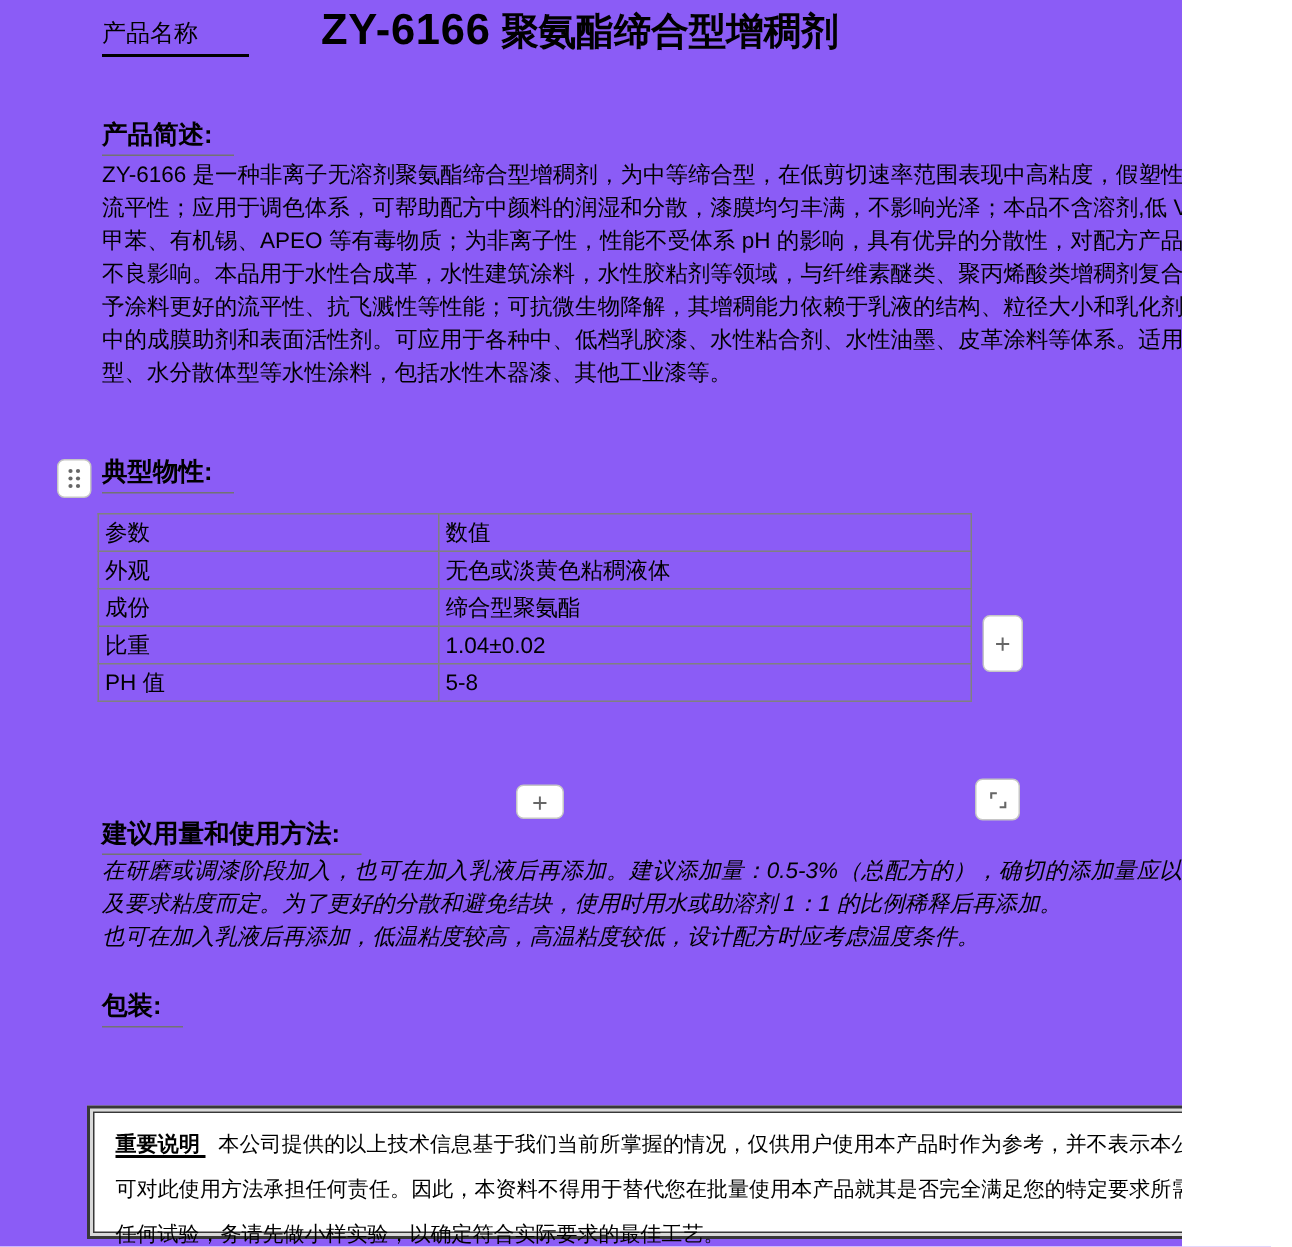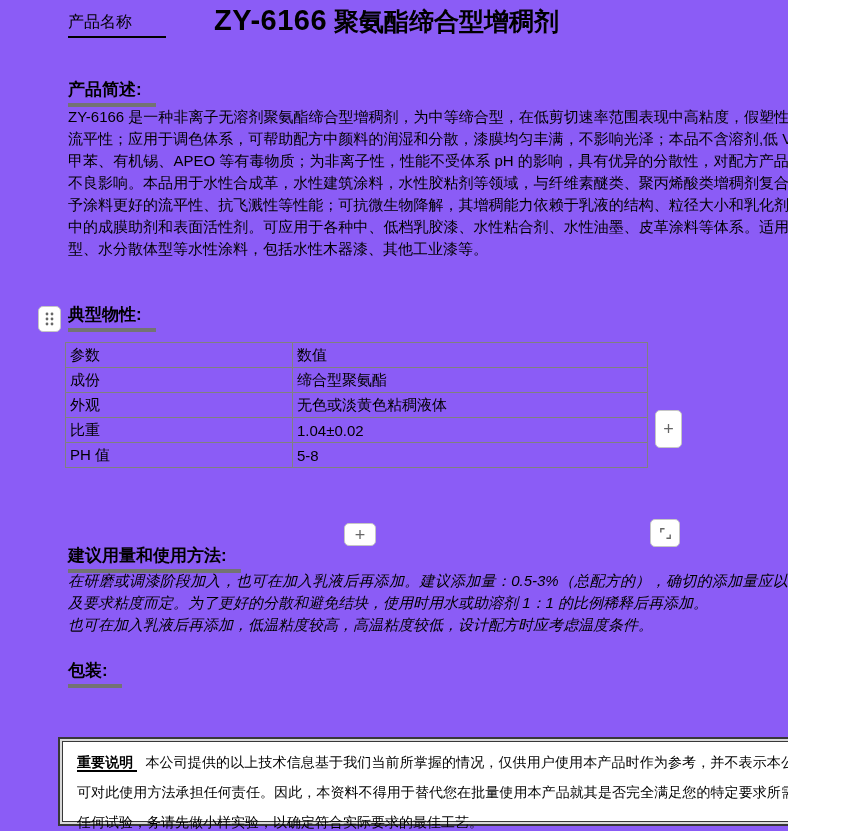--- a/index.html
+++ b/index.html
@@ -7,21 +7,21 @@
   .page { position:relative; width:788px; height:831px; background:#8b5cf6; overflow:hidden; }
 
   
   .doc-label { position:absolute; left:68px; top:12px; font-size:16px; }
   .doc-label .u { display:inline-block; border-bottom:2px solid #000; padding:0 34px 3px 0; }
   .doc-title { position:absolute; left:214px; top:4px; font-size:25px; font-weight:bold; white-space:nowrap; }
   .doc-title .code { font-size:29px; letter-spacing:0.5px; font-family:"Liberation Sans","DejaVu Sans",sans-serif; }
 
   
   .section-heading { position:absolute; font-size:17px; font-weight:bold; }
-  .section-heading .u { display:inline-block; border-bottom:4px solid #737373; padding:0 14px 2px 0; }
+  .section-heading .u { display:inline-block; border-bottom:1px solid #737373; padding:0 14px 2px 0; }
 
   
   .body-text { position:absolute; left:68px; width:781px; font-size:15px; line-height:22px; text-align:justify; }
   .body-text p { margin:0; }
 
   
   .props-table { position:absolute; left:65px; top:342px; border-collapse:collapse; table-layout:fixed; width:583px; }
   .props-table td { border:1px solid #808080; height:24px; padding:0 4px; font-size:15px; overflow:hidden; white-space:nowrap; }
   .props-table td.c1 { width:218px; }
 
@@ -77,26 +77,26 @@
     <span class="u">典型物性:</span>
   </div>
 
   <table class="props-table">
     <tbody>
       <tr>
         <td class="c1">参数</td>
         <td>数值</td>
       </tr>
       <tr>
+        <td class="c1">外观</td>
+        <td>无色或淡黄色粘稠液体</td>
+      </tr>
+      <tr>
         <td class="c1">成份</td>
         <td>缔合型聚氨酯</td>
-      </tr>
-      <tr>
-        <td class="c1">外观</td>
-        <td>无色或淡黄色粘稠液体</td>
       </tr>
       <tr>
         <td class="c1">比重</td>
         <td>1.04±0.02</td>
       </tr>
       <tr>
         <td class="c1">PH 值</td>
         <td>5-8</td>
       </tr>
     </tbody>

